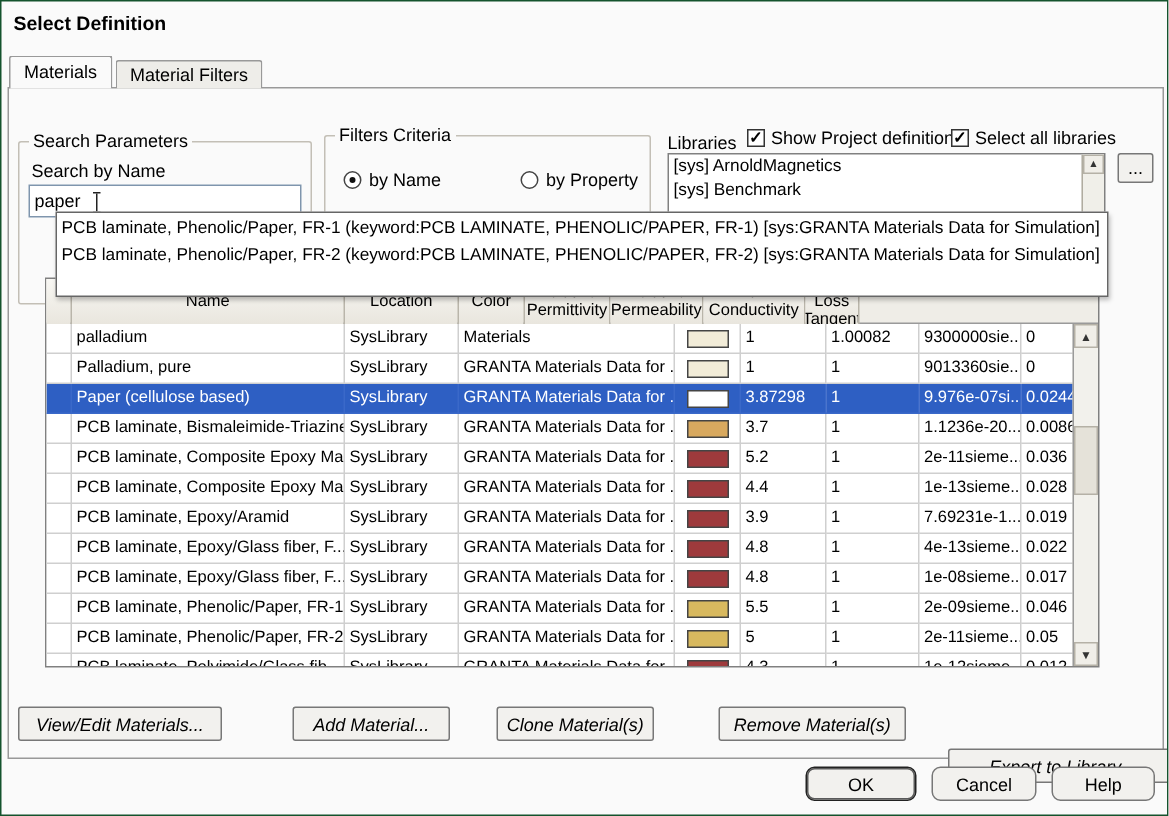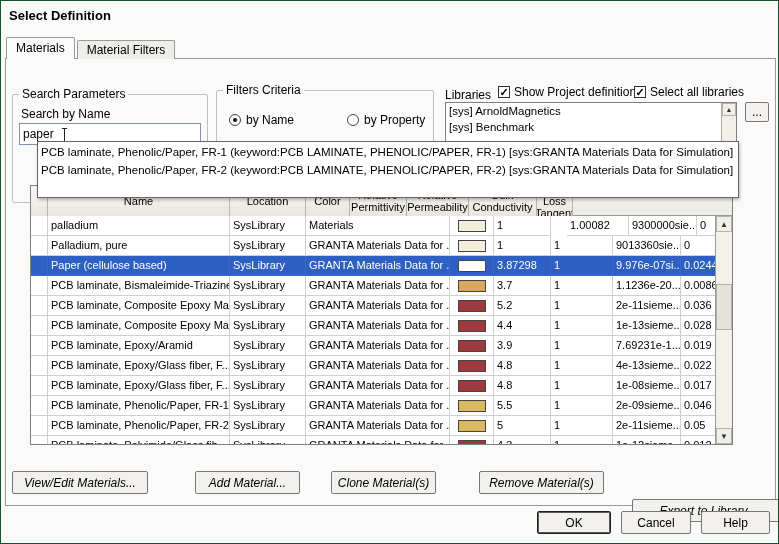--- a/index.html
+++ b/index.html
@@ -80,21 +80,21 @@
   .actions{position:absolute;left:0;top:412px;width:100%;height:24px;}
   .act-btn{position:absolute;top:0;height:23px;font-style:italic;}
   .act-btn:nth-child(1){left:6px;width:136px;}
   .act-btn:nth-child(2){left:189px;width:105px;}
   .act-btn:nth-child(3){left:325px;width:105px;}
   .act-btn:nth-child(4){left:473px;width:125px;}
   .act-btn:nth-child(5){left:626px;width:152px;margin-top:28px;}
 
   
   .dlg-row{position:absolute;left:0;top:510px;width:779px;height:24px;}
-  .dlg-btn{position:absolute;top:0;height:23px;}
+  .dlg-btn{position:absolute;top:0;height:23px;border-radius:6px;}
   .dlg-btn.ok{left:536px;width:74px;border-color:#222;box-shadow:inset 0 0 0 1px #5a5a5a;}
   .dlg-btn.cancel{left:620px;width:70px;}
   .dlg-btn.help{left:700px;width:69px;}
 </style>
 </head>
 <body>
 
 <div class="dialog">
   <div class="titlebar">Select Definition</div>
 
@@ -164,21 +164,21 @@
       <div class="grid-body" id="gbody">
           <div class="row">
             <div class="cell" style="width: 17px;"></div>
             <div class="cell" style="width: 182px;">palladium</div>
             <div class="cell" style="width: 76px;">SysLibrary</div>
             <div class="cell" style="width: 144px;">Materials</div>
             <div class="cell colorcell" style="width: 44px;">
               <span class="swatch" style="background: rgb(242, 236, 216);"></span>
             </div>
             <div class="cell" style="width: 57px;">1</div>
-            <div class="cell" style="width: 62px; margin-left: 16px;">1.00082</div>
+            <div class="cell" style="width: 62px;">1.00082</div>
             <div class="cell" style="width: 68px;">9300000sie...</div>
             <div class="cell" style="width: 36px;">0</div>
           </div>
           <div class="row">
             <div class="cell" style="width: 17px;"></div>
             <div class="cell" style="width: 182px;">Palladium, pure</div>
             <div class="cell" style="width: 76px;">SysLibrary</div>
             <div class="cell" style="width: 144px;">GRANTA Materials Data for ...</div>
             <div class="cell colorcell" style="width: 44px;">
               <span class="swatch" style="background: rgb(242, 236, 216);"></span>

